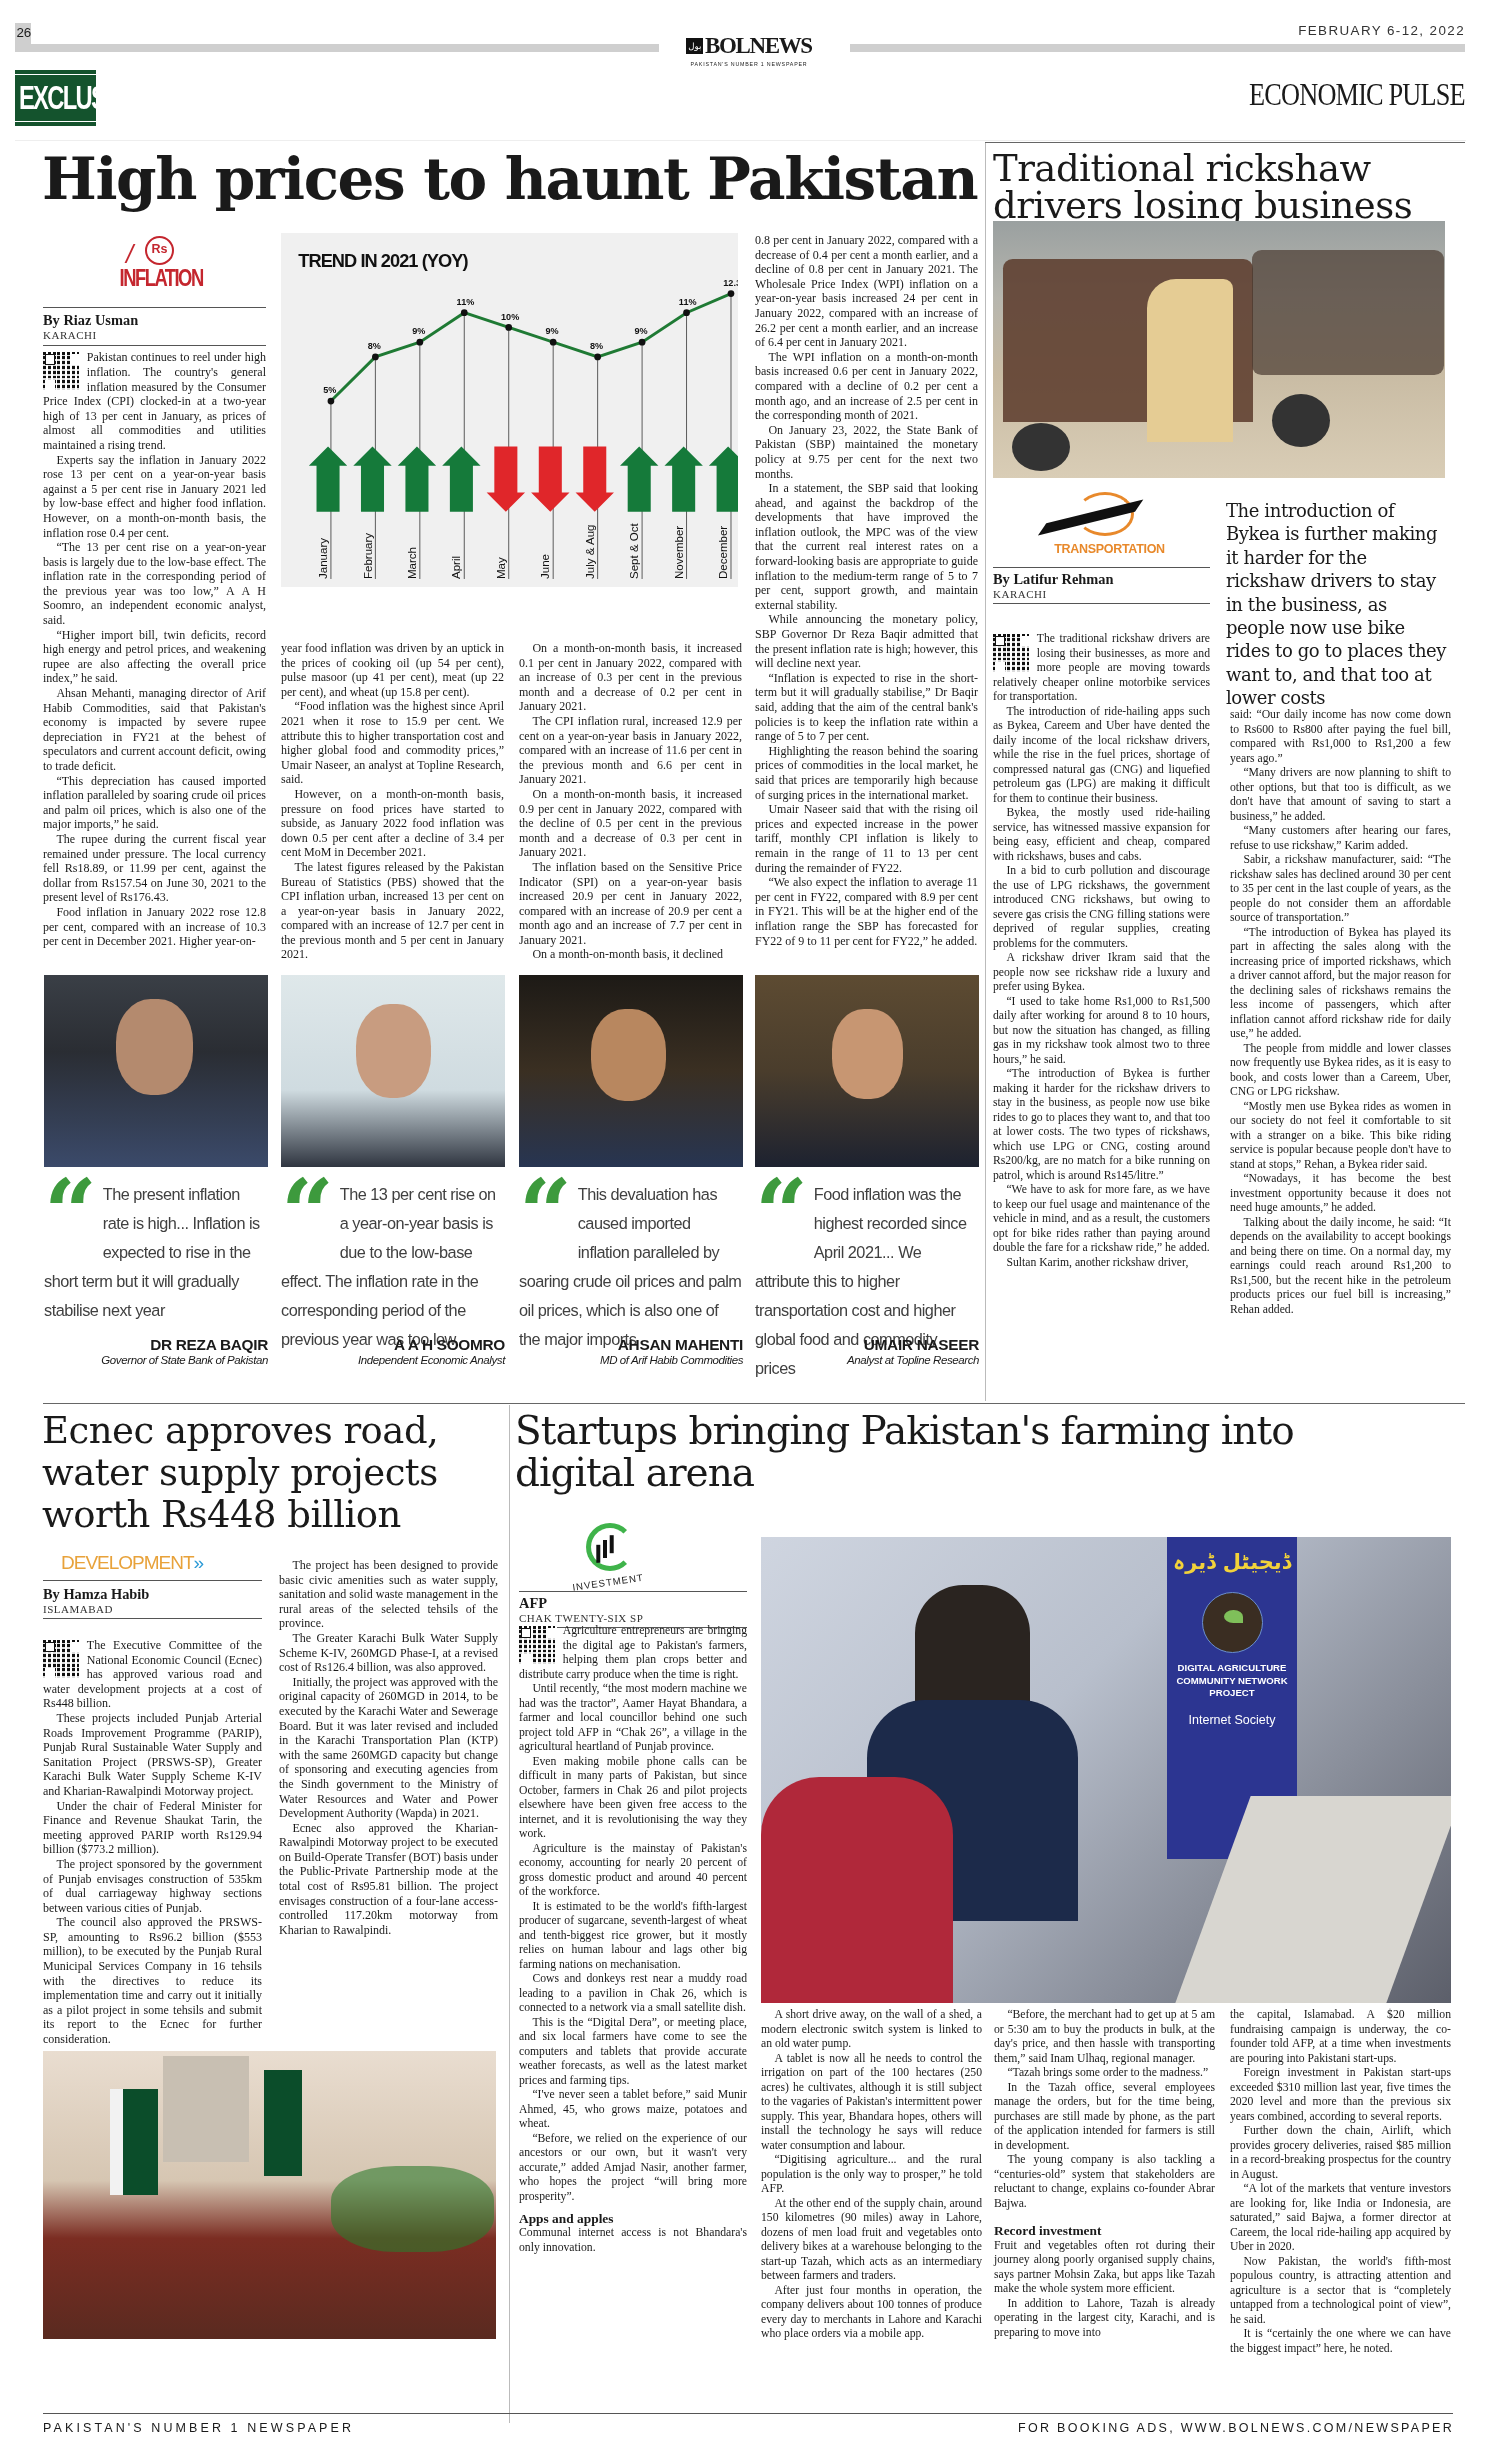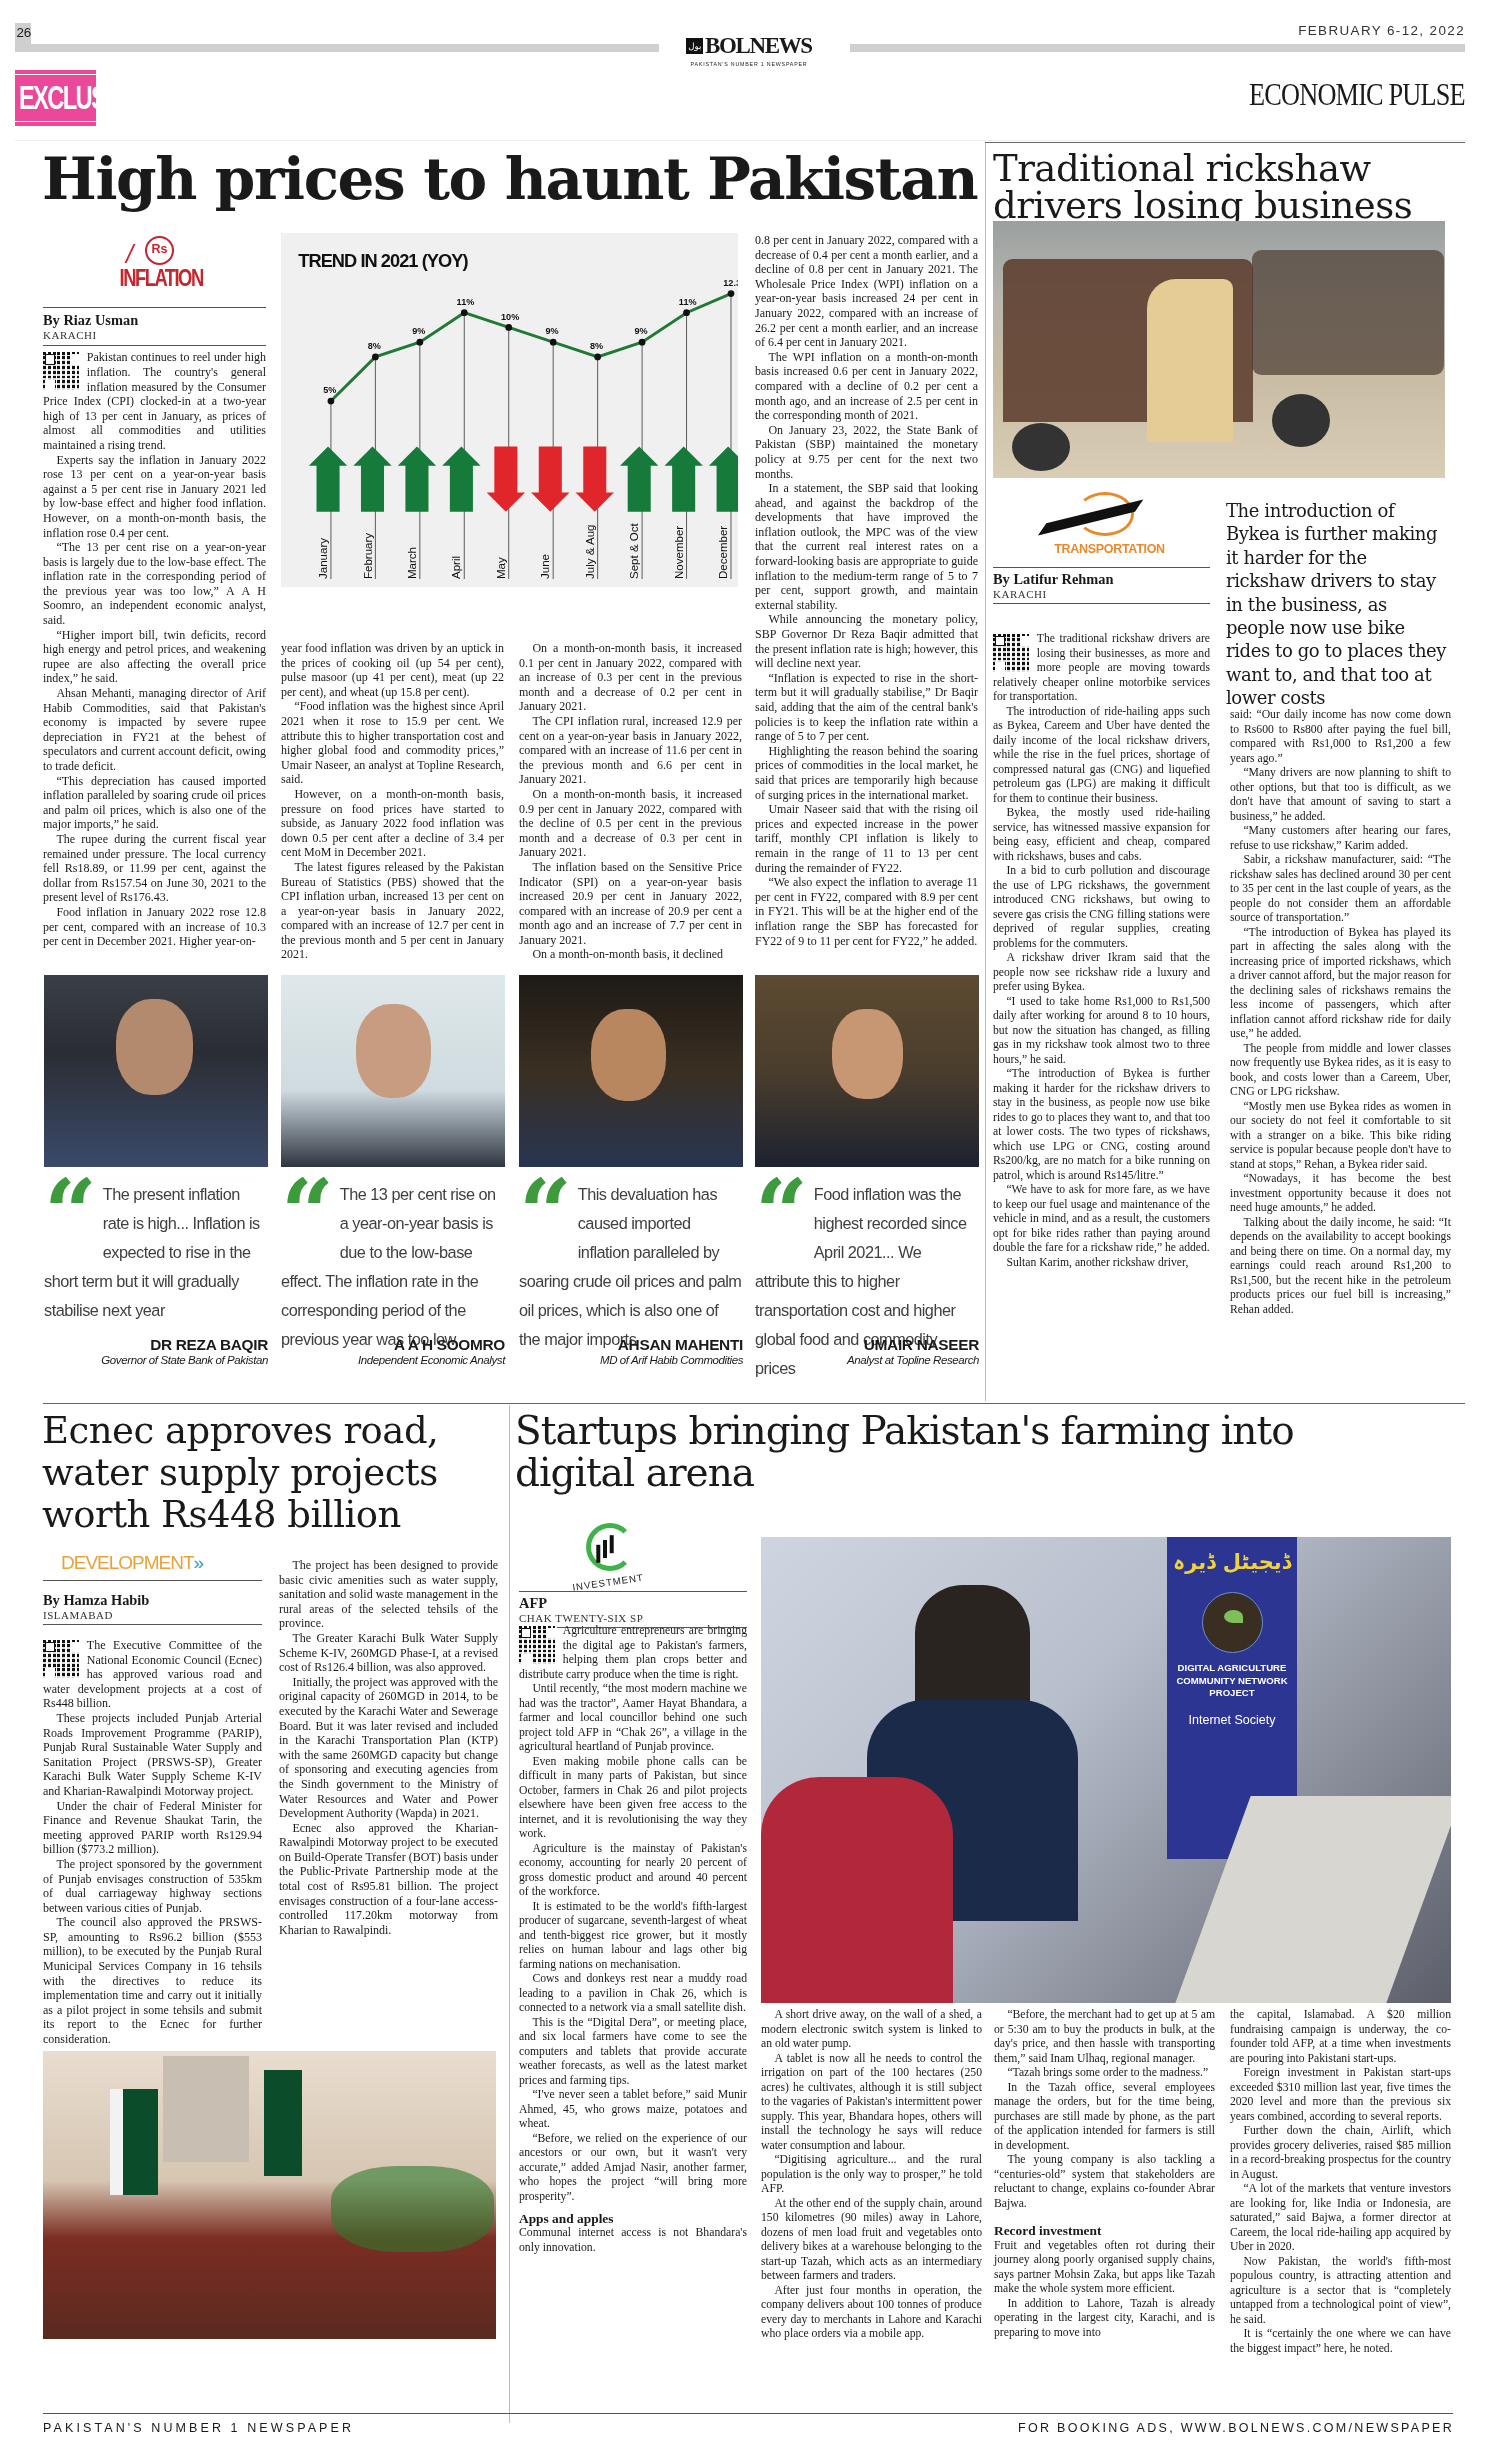--- a/index.html
+++ b/index.html
@@ -33,21 +33,21 @@
   <div class="abs sans" style="left:15.4px;top:23px;width:15.4px;height:23px;background:#cfcfcf;font-size:13.4px;padding:1.9px 0 0 1px">26</div>
   <div class="abs" style="left:15.4px;top:44px;width:202px;height:7.7px;background:#cfcfcf"></div>
   <div class="abs" style="left:286px;top:44px;width:202px;height:7.7px;background:#cfcfcf"></div>
   <div class="abs" style="left:15.4px;top:44px;width:644px;height:7.7px;background:#cfcfcf"></div>
   <div class="abs" style="left:850px;top:44px;width:615px;height:7.7px;background:#cfcfcf"></div>
   <div class="abs" style="left:672px;top:33px;width:154px;height:38px;text-align:center">
     <span style="display:inline-block;background:#111;color:#fff;font-size:8.6px;padding:2.9px 1.9px;vertical-align:middle;margin-right:1.9px">بول</span><span class="serif" style="font-size:23px;font-weight:bold;letter-spacing:-1.4px;vertical-align:middle">BOLNEWS</span>
     <div class="sans" style="font-size:5.3px;letter-spacing:0.8px;margin-top:1.9px">PAKISTAN'S NUMBER 1 NEWSPAPER</div>
   </div>
   <div class="abs sans" style="right:33px;top:23px;font-size:13.4px;letter-spacing:1.4px;color:#333">FEBRUARY 6-12, 2022</div>
-  <div class="abs" style="left:15.4px;top:70px;width:81px;height:56px;background:#ec4899;padding:3.8px 0">
+  <div class="abs" style="left:15.4px;top:70px;width:81px;height:56px;background:#14532d;padding:3.8px 0">
     <div style="border-top:1.9px solid #fff;border-bottom:1.9px solid #fff;height:48px;text-align:center">
       <span class="sans" style="color:#fff;font-weight:bold;font-size:33px;line-height:46px;letter-spacing:-2.4px;display:inline-block;transform:scaleX(.72);transform-origin:left;margin-left:3.8px;white-space:nowrap">EXCLUSIVES</span>
     </div>
   </div>
   <div class="abs serif" style="right:33px;top:77px;font-size:31px;letter-spacing:-1px;transform:scaleX(.85);transform-origin:right">ECONOMIC PULSE</div>
   <div class="abs" style="left:15.4px;top:140px;width:1451px;border-top:1px solid #eee"></div>
 </div>
 
 <h1 class="abs head-serif" style="left:42px;top:146px;width:941px;font-size:58px;font-weight:bold;letter-spacing:-1.4px;line-height:67px">High prices to haunt Pakistan</h1>
 
@@ -255,21 +255,21 @@
 </div>
 
 <div class="abs" style="left:43px;top:1403px;width:1422px;border-top:1.4px solid #666"></div>
 
 <h2 class="abs head-serif" style="left:42px;top:1410px;width:471px;font-size:37px;line-height:42px;letter-spacing:-0.5px">Ecnec approves road, water supply projects worth Rs448 billion</h2>
 <div class="abs sans" style="left:61px;top:1552px;width:183px;height:21px;font-weight:normal;font-size:19px;letter-spacing:-1px">
   <span style="color:#e8a23a">DEVELOPMENT</span><span style="color:#2b9ad6">»</span>
 </div>
 <div class="abs" style="left:43px;top:1580px;width:219px">
   <div class="rule"></div>
-  <div class="byline" style="margin-top:11px">By Hamza Habib</div>
+  <div class="byline" style="margin-top:5px">By Hamza Habib</div>
   <div class="dateline">ISLAMABAD</div>
   <div class="rule" style="margin-top:2.9px"></div>
 </div>
 <div class="abs body-text" style="left:43px;top:1638px;width:219px">
   <div class="qr"></div>
   <p class="first">The Executive Committee of the National Economic Council (Ecnec) has approved various road and water development projects at a cost of Rs448 billion.</p>
   <p>These projects included Punjab Arterial Roads Improvement Programme (PARIP), Punjab Rural Sustainable Water Supply and Sanitation Project (PRSWS-SP), Greater Karachi Bulk Water Supply Scheme K-IV and Kharian-Rawalpindi Motorway project.</p>
   <p>Under the chair of Federal Minister for Finance and Revenue Shaukat Tarin, the meeting approved PARIP worth Rs129.94 billion ($773.2 million).</p>
   <p>The project sponsored by the government of Punjab envisages construction of 535km of dual carriageway highway sections between various cities of Punjab.</p>
   <p>The council also approved the PRSWS-SP, amounting to Rs96.2 billion ($553 million), to be executed by the Punjab Rural Municipal Services Company in 16 tehsils with the directives to reduce its implementation time and carry out it initially as a pilot project in some tehsils and submit its report to the Ecnec for further consideration.</p>

